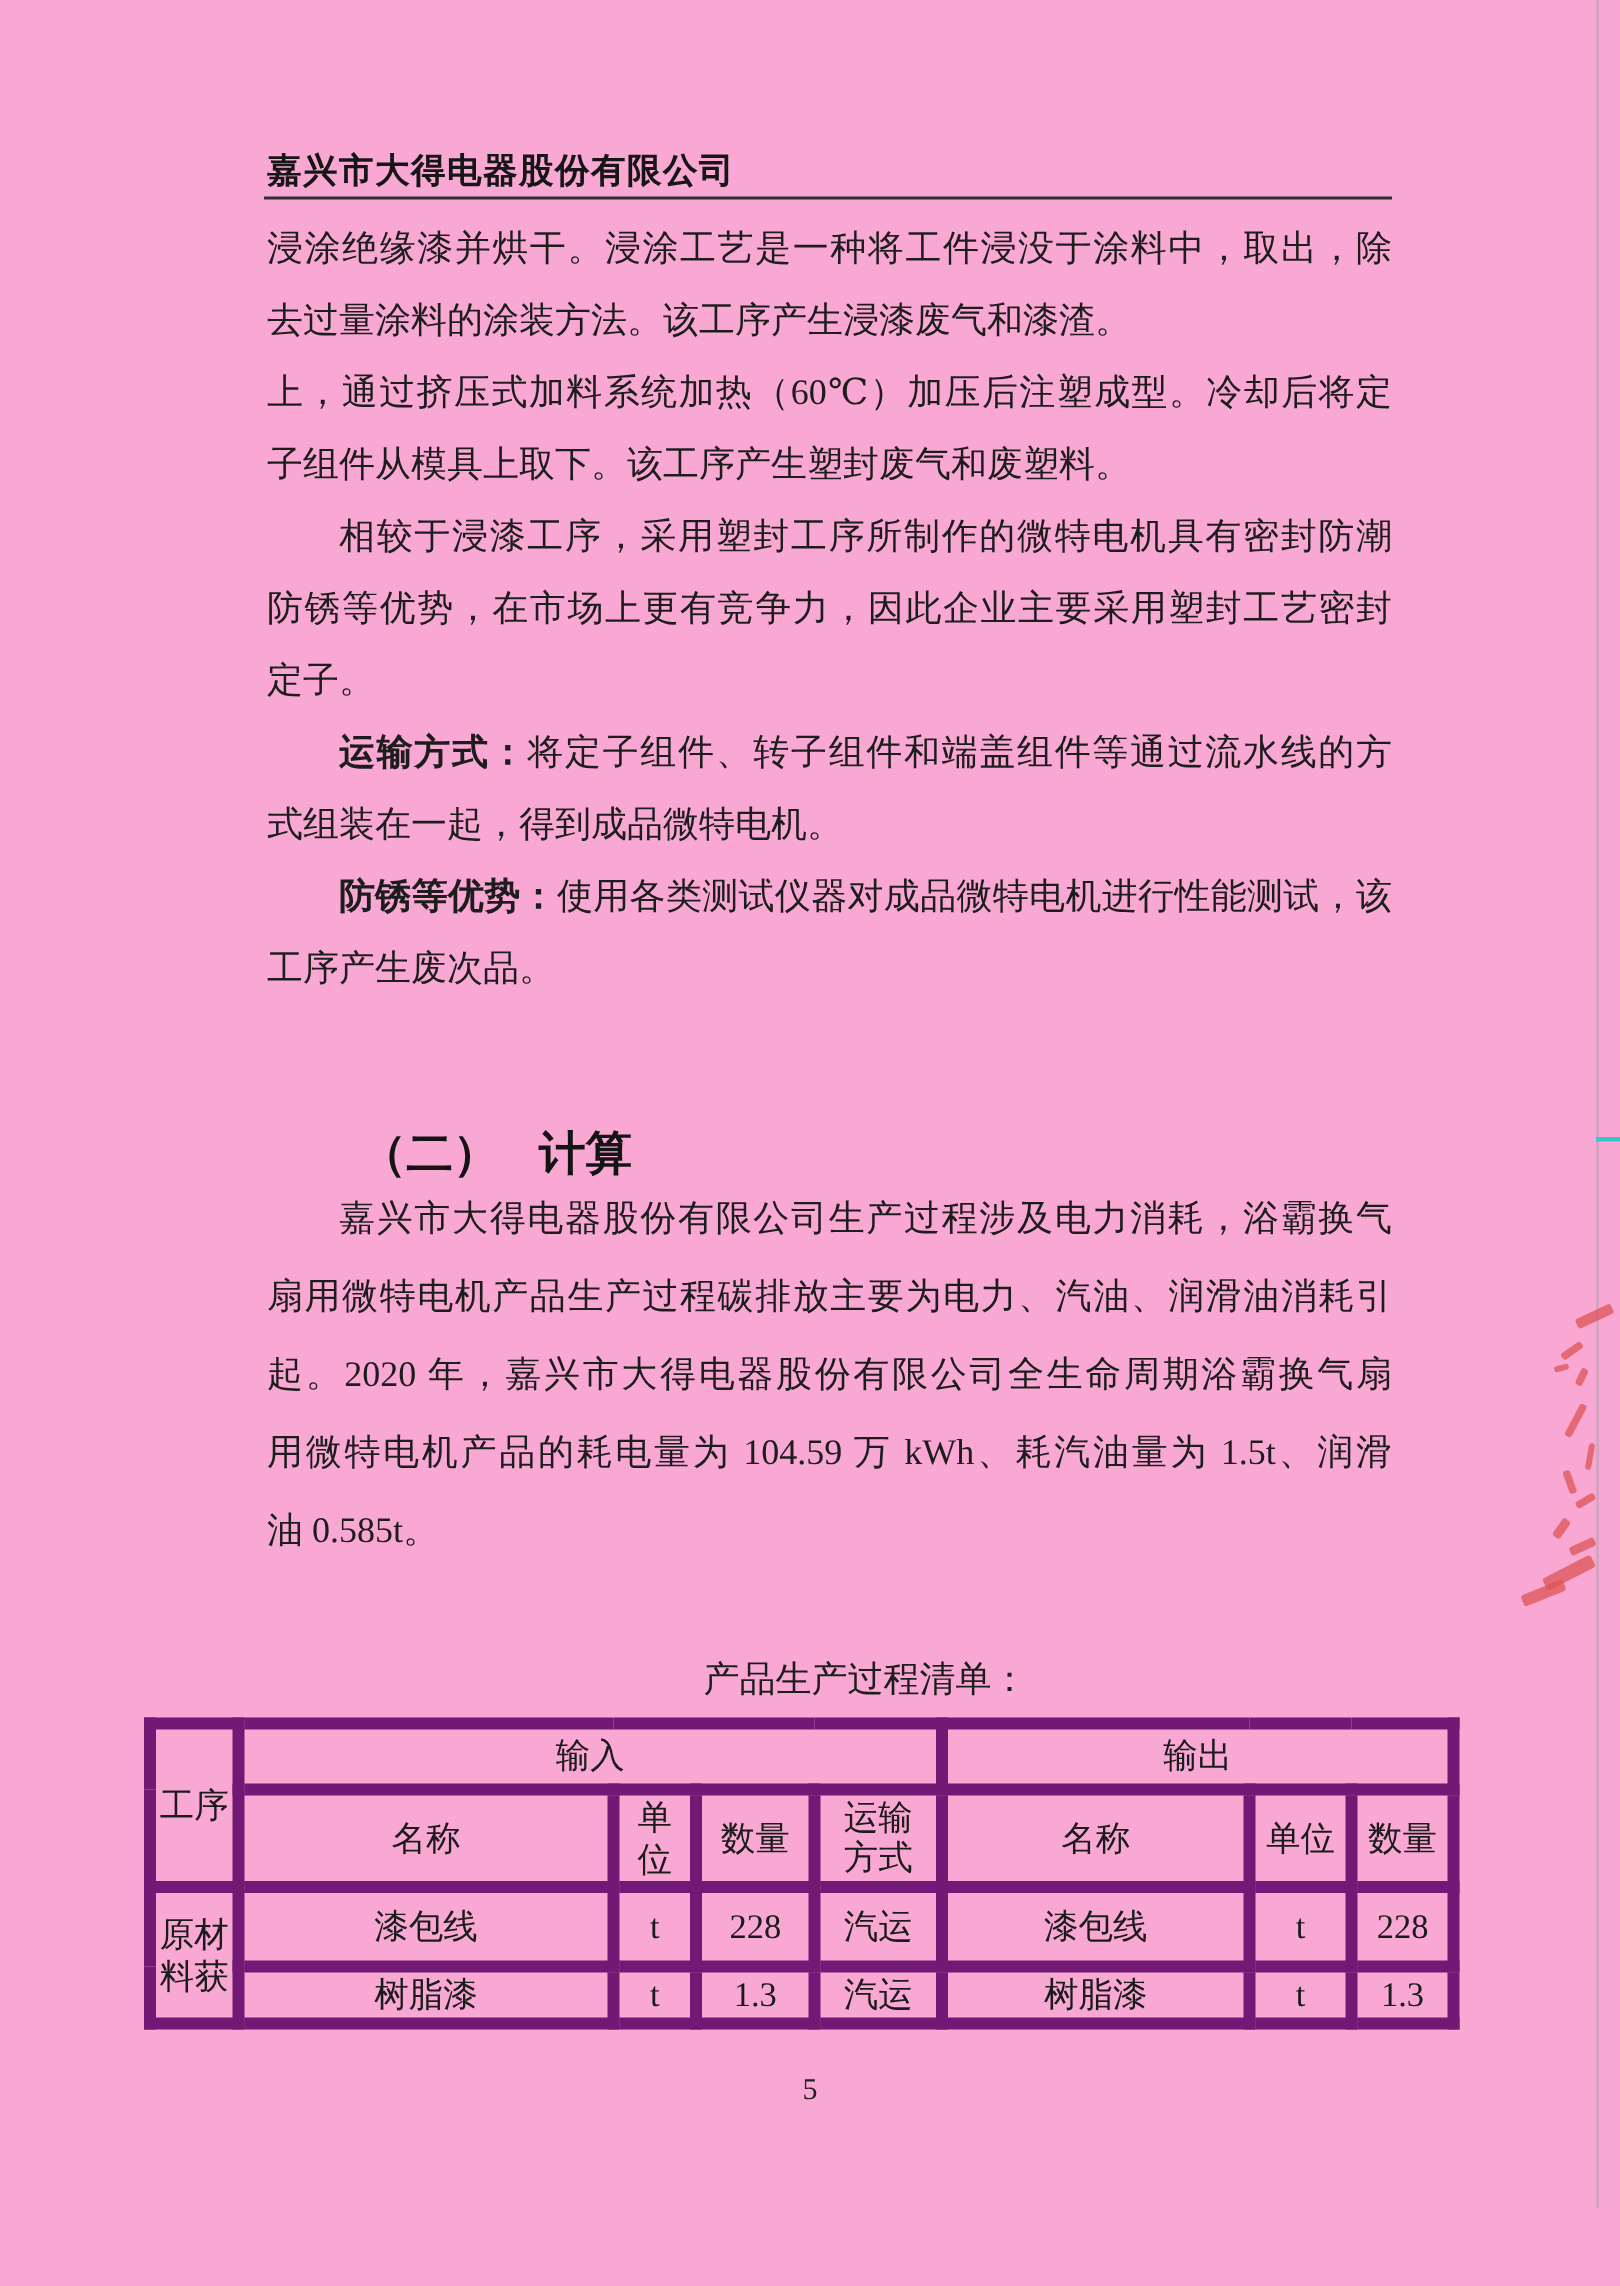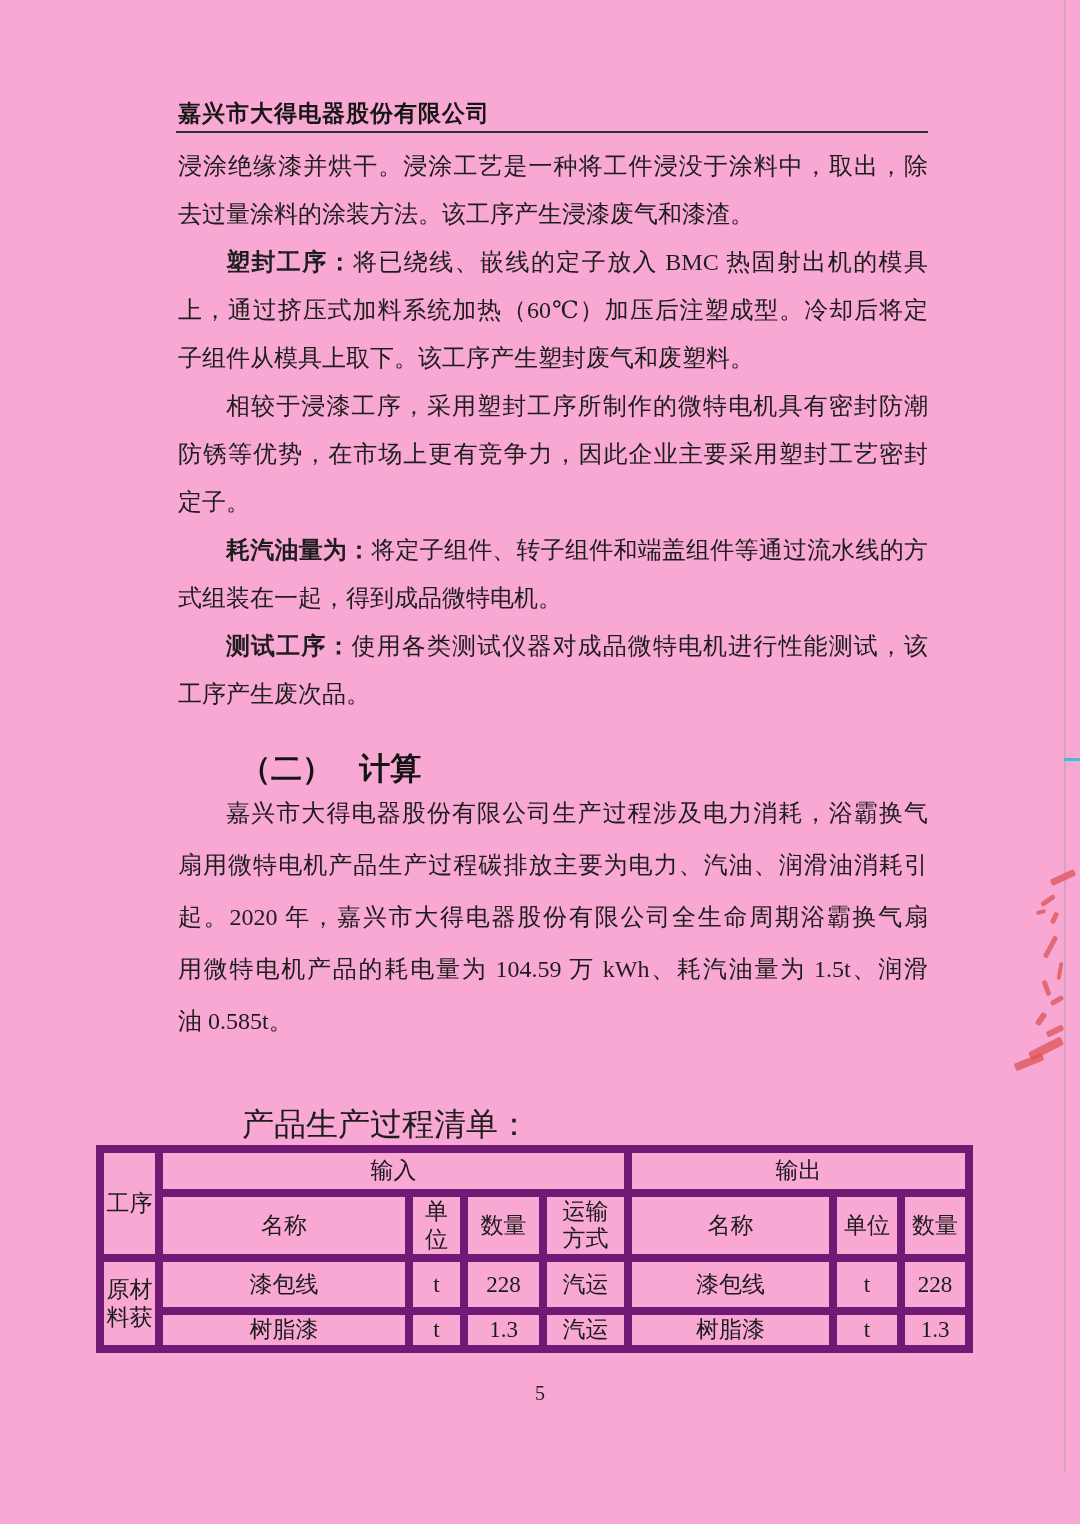--- a/index.html
+++ b/index.html
@@ -30,21 +30,21 @@
   .line b{font-weight:bold;}
   
   .sec-heading{
     position:absolute;left:240px;top:748px;
     font-size:31px;font-weight:bold;color:#141414;white-space:nowrap;
   }
   .sec-heading .gap{display:inline-block;width:0.85em;}
   
   .table-intro{
     position:absolute;left:178px;top:1103px;width:750px;
-    font-size:32px;text-indent:2em;
+    font-size:24px;text-indent:2em;text-align:center;
   }
   
   #ptable{
     position:absolute;left:96px;top:1145px;width:869px;
     border-collapse:collapse;table-layout:fixed;
     font-size:23px;color:#1b1b1b;
     border:3px solid #242424;
   }
   #ptable th,#ptable td{
     border:8px solid #701a75;text-align:center;vertical-align:middle;
@@ -88,29 +88,28 @@
 <body>
 
 <div class="page">
 
   <div class="doc-header">嘉兴市大得电器股份有限公司</div>
   <div class="header-rule"></div>
 
   <div class="flow process">
       <div class="line">浸涂绝缘漆并烘干。浸涂工艺是一种将工件浸没于涂料中，取出，除</div>
       <div class="line end">去过量涂料的涂装方法。该工序产生浸漆废气和漆渣。</div>
-      <div class="line ind"><b>塑封工序：</b>将已绕线、嵌线的定子放入 BMC 热固射出机的模具</div>
       <div class="line">上，通过挤压式加料系统加热（60℃）加压后注塑成型。冷却后将定</div>
       <div class="line end">子组件从模具上取下。该工序产生塑封废气和废塑料。</div>
       <div class="line ind">相较于浸漆工序，采用塑封工序所制作的微特电机具有密封防潮</div>
       <div class="line">防锈等优势，在市场上更有竞争力，因此企业主要采用塑封工艺密封</div>
       <div class="line end">定子。</div>
-      <div class="line ind"><b>耗汽油量为：</b>将定子组件、转子组件和端盖组件等通过流水线的方</div>
+      <div class="line ind"><b>运输方式：</b>将定子组件、转子组件和端盖组件等通过流水线的方</div>
       <div class="line end">式组装在一起，得到成品微特电机。</div>
-      <div class="line ind"><b>测试工序：</b>使用各类测试仪器对成品微特电机进行性能测试，该</div>
+      <div class="line ind"><b>防锈等优势：</b>使用各类测试仪器对成品微特电机进行性能测试，该</div>
       <div class="line end">工序产生废次品。</div>
     </div>
 
   <div class="sec-heading">
     <span>（二）</span><span class="gap"></span><span>计算</span>
   </div>
 
   <div class="flow calc">
       <div class="line ind">嘉兴市大得电器股份有限公司生产过程涉及电力消耗，浴霸换气</div>
       <div class="line">扇用微特电机产品生产过程碳排放主要为电力、汽油、润滑油消耗引</div>

